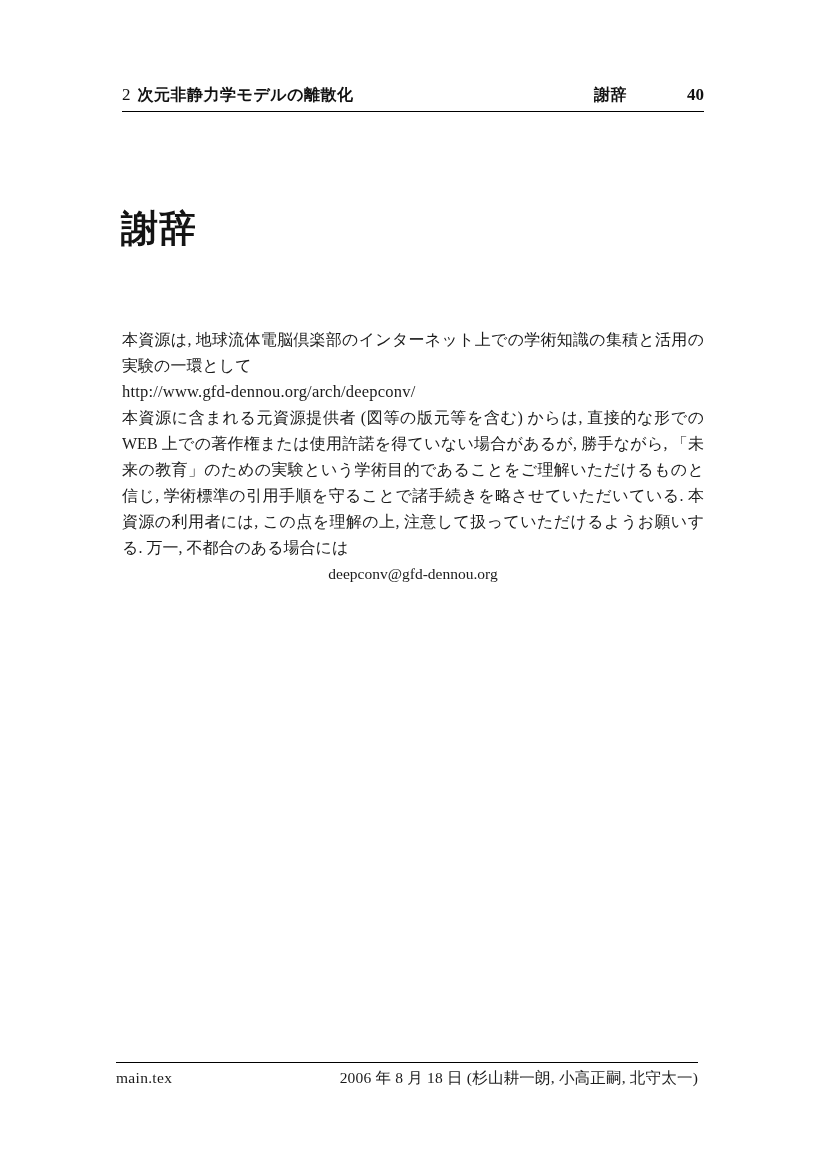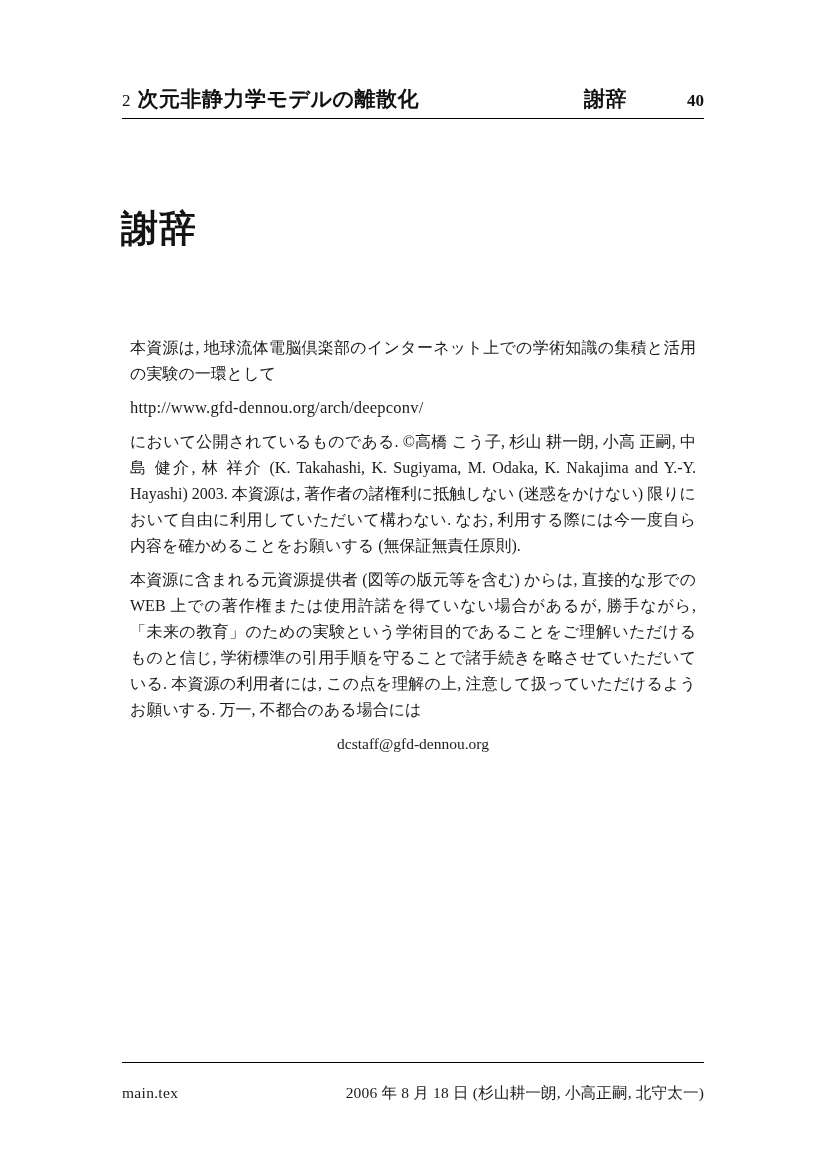--- a/index.html
+++ b/index.html
@@ -35,21 +35,21 @@
     white-space: nowrap;
   }
   .section-number {
     font-family: "Liberation Serif", "DejaVu Serif", serif;
     font-size: 17px;
     margin-right: 7px;
   }
   .section-title, .header-chapter {
     font-family: "Liberation Sans", "DejaVu Sans", sans-serif;
     font-weight: 600;
-    font-size: 21px;
+    font-size: 16px;
     letter-spacing: 0.5px;
   }
   .header-page-number {
     font-family: "Liberation Serif", "DejaVu Serif", serif;
     font-weight: bold;
     font-size: 17px;
     margin-left: 60px;
   }
   
   .doc-title {
@@ -69,42 +69,42 @@
     position: absolute;
     top: 327px;
     left: 122px;
     width: 582px;
     font-size: 16px;
     line-height: 26px;
     text-align: justify;
     color: #1a1a1a;
   }
   .body-text p {
-    margin: 8px;
+    margin: 0;
   }
   .para-2 { margin-top: 25px; }
   .para-3 { margin-top: 4px; }
   .center-line {
     margin: 25px 0;
     font-size: 16.5px;
     letter-spacing: 0.2px;
   }
   .email-line {
     text-align: center;
     margin: 0;
     font-size: 15.5px;
   }
   
   .running-footer {
     position: absolute;
     top: 1062px;
-    left: 122px;
+    left: 116px;
     width: 582px;
     border-top: 1.4px solid #000000;
-    padding-top: 20px;
+    padding-top: 5px;
     display: flex;
     justify-content: space-between;
     align-items: baseline;
     font-size: 15.5px;
     color: #1a1a1a;
   }
   .footer-left { letter-spacing: 0.3px; }
   .footer-right { letter-spacing: 0.2px; }
 </style>
 </head>
@@ -123,25 +123,24 @@
     </div>
   </div>
 
   <h1 class="doc-title">謝辞</h1>
 
   <div class="body-text">
     <p class="para-1">本資源は, 地球流体電脳倶楽部のインターネット上での学術知識の集積と活用の実験の一環として</p>
 
     <p class="center-line">http://www.gfd-dennou.org/arch/deepconv/</p>
 
-    <p class="para-2">において公開されているものである. ©高橋 こう子, 杉山 耕一朗, 小高 正嗣, 中島 健介, 林 祥介 (K. Takahashi, K. Sugiyama, M. Odaka, K. Nakajima and Y.-Y. Hayashi) 2003. 本資源は, 著作者の諸権利に抵触しない (迷惑をかけない) 限りにおいて自由に利用していただいて構わない. なお, 利用する際には今一度自ら内容を確かめることをお願いする (無保証無責任原則).</p>
 
     <p class="para-3">本資源に含まれる元資源提供者 (図等の版元等を含む) からは, 直接的な形での WEB 上での著作権または使用許諾を得ていない場合があるが, 勝手ながら, 「未来の教育」のための実験という学術目的であることをご理解いただけるものと信じ, 学術標準の引用手順を守ることで諸手続きを略させていただいている. 本資源の利用者には, この点を理解の上, 注意して扱っていただけるようお願いする. 万一, 不都合のある場合には</p>
 
-    <p class="email-line">dcstaff@gfd-dennou.org</p>
+    <p class="email-line">deepconv@gfd-dennou.org</p>
 
   </div>
 
   <div class="running-footer">
     <span class="footer-left">main.tex</span>
     <span class="footer-right">2006 年 8 月 18 日 (杉山耕一朗, 小高正嗣, 北守太一)</span>
   </div>
 
 </div>
 

